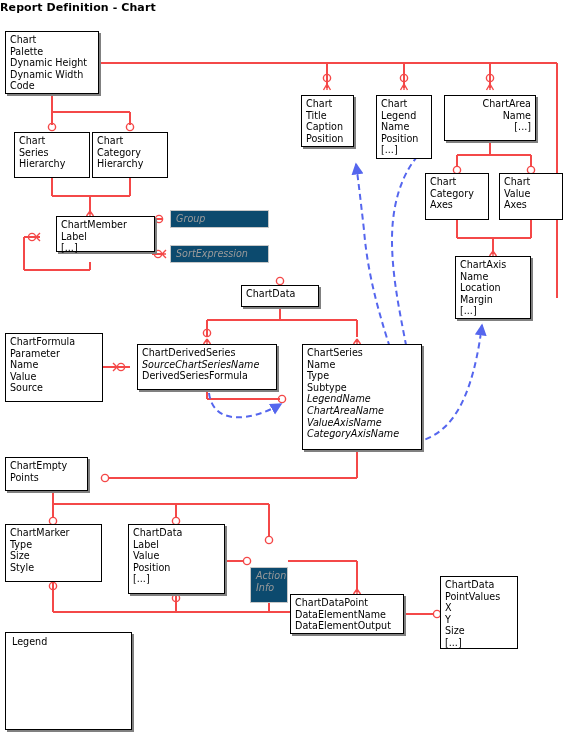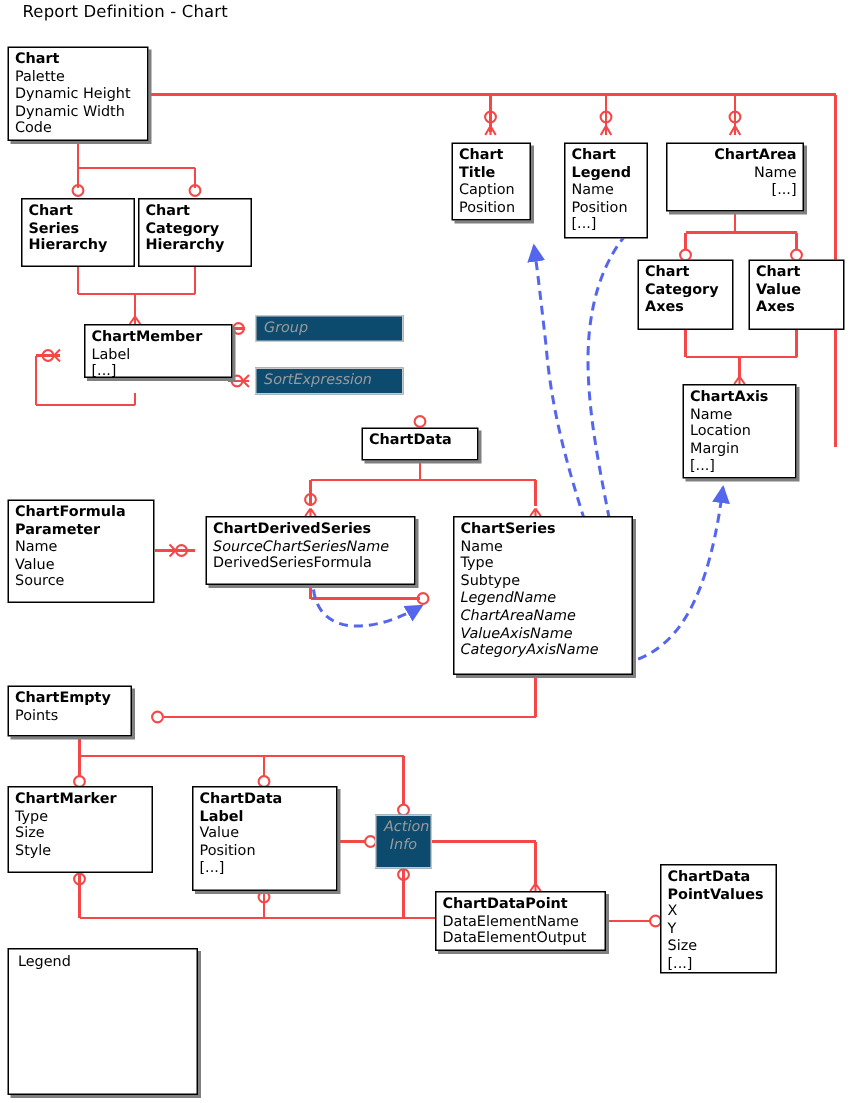--- a/index.html
+++ b/index.html
@@ -20,44 +20,44 @@
   }
   #wires {
     position: absolute;
     left: 0; top: 0;
     width: 571px;
     height: 735px;
     pointer-events: none;
   }
   .title {
     position: absolute;
-    left: 15px;
+    left: 0;
     top: 1px;
     font-size: 11px;
-    font-weight: normal;
+    font-weight: bold;
     color: #000000;
     letter-spacing: 0.1px;
     white-space: nowrap;
     text-align: center;
   }
   .entity {
     position: absolute;
     box-sizing: border-box;
     background: #ffffff;
     border: 1px solid #000000;
     padding: 2px 4px 3px 4px;
     line-height: 11.6px;
     z-index: 5;
   }
   .entity.shadow {
     box-shadow: 2px 2px 0 0 #808080;
   }
   .entity .ename {
     font-size: 9.6px;
-    font-weight: bold;
+    font-weight: normal;
     color: #000000;
     white-space: nowrap;
   }
   .entity .attr {
     font-size: 9.6px;
     font-weight: normal;
     color: #000000;
     white-space: nowrap;
   }
   .entity .attr.ital {
@@ -407,21 +407,21 @@
   </div>
 
   <div class="ghost" style="left:170px; top:210px; width:99px; height:18px;">
     <div class="gname">Group</div>
   </div>
 
   <div class="ghost" style="left:170px; top:245px; width:99px; height:18px;">
     <div class="gname">SortExpression</div>
   </div>
 
-  <div class="ghost" style="left:250px; top:543px; width:38px; height:36px;text-align:center;">
+  <div class="ghost" style="left:250px; top:567px; width:38px; height:36px;">
     <div class="gname">Action</div>
     <div class="gname">Info</div>
   </div>
 
   <div class="legendbox">
     <div class="lgtitle">Legend</div>
 
   </div>
 
 <div class="lgrow-label" style="left:88px; top:654px;">0-1</div>

